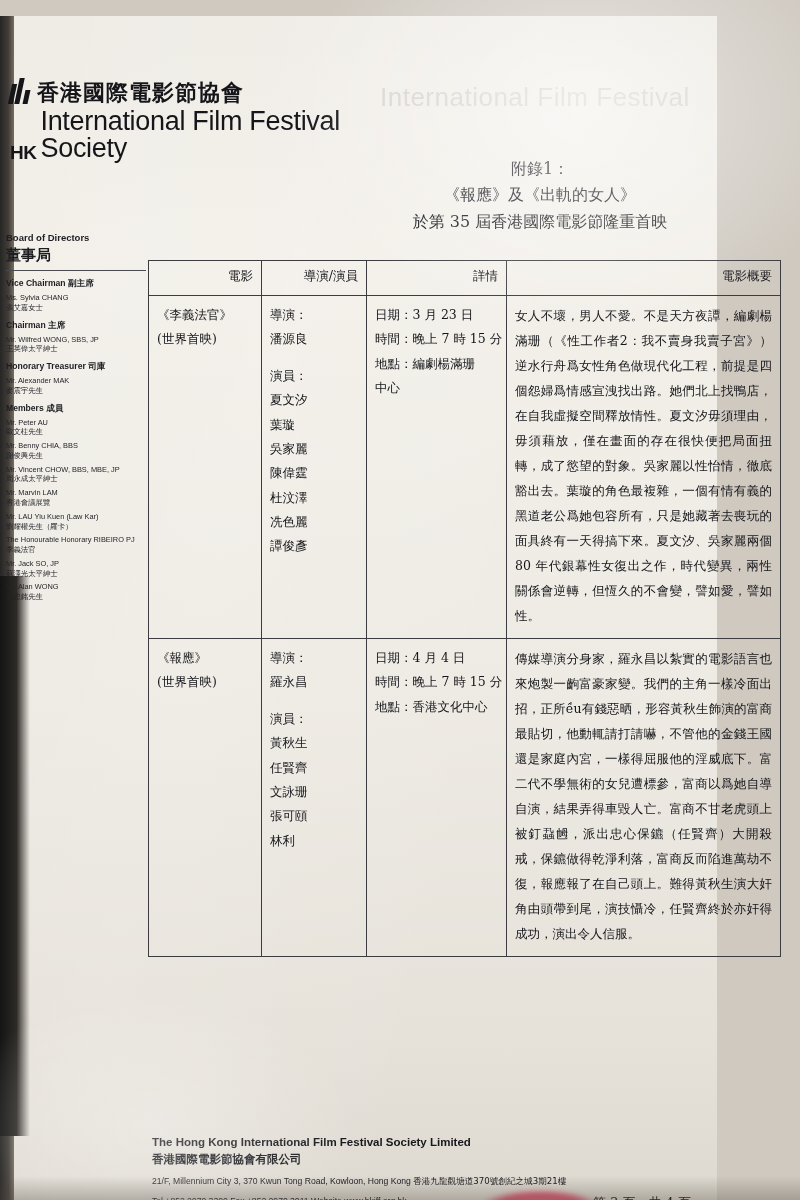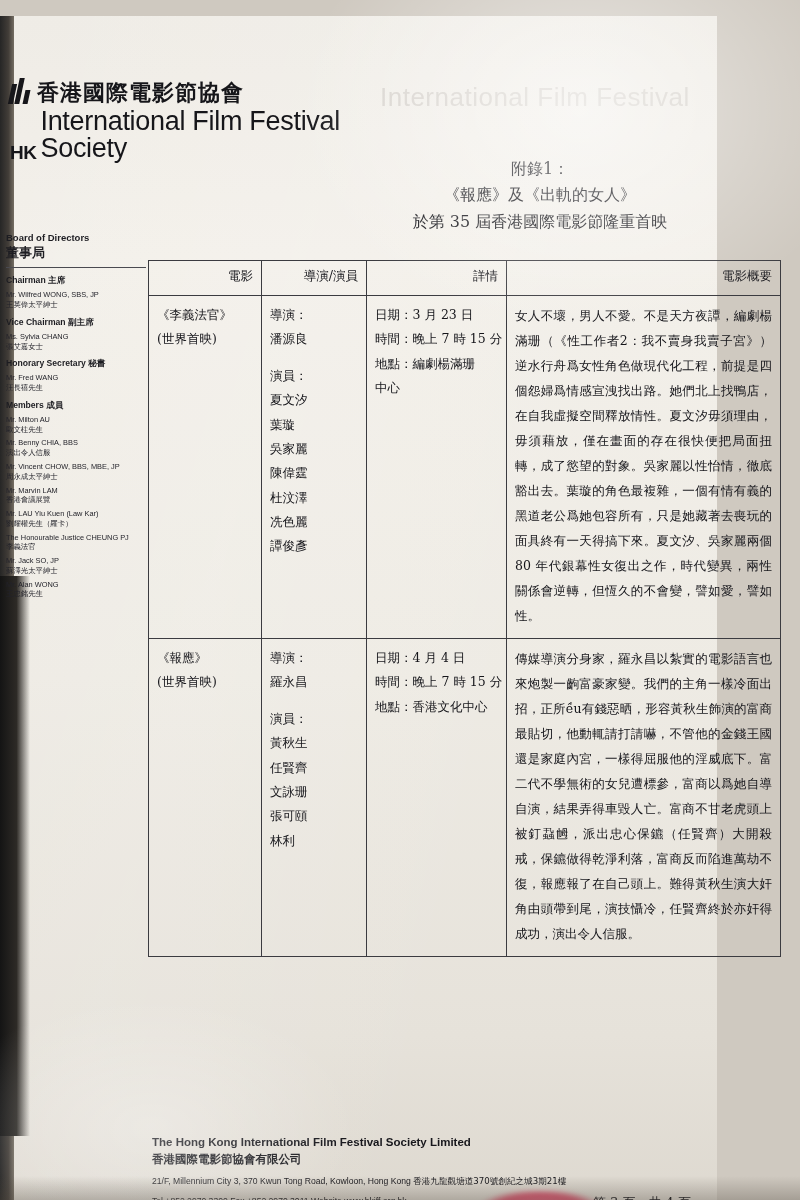--- a/index.html
+++ b/index.html
@@ -64,21 +64,21 @@
   .logo-en{font-size:27px;color:#16161a;letter-spacing:-0.3px;line-height:1;}
   #logo-ghost{
     position:absolute;left:380px;top:66px;width:400px;height:50px;
     color:rgba(150,145,135,.28);font-size:26px;letter-spacing:.5px;
     pointer-events:none;
   }
 
   
   #sidebar{position:absolute;left:6px;top:176px;width:150px;color:#1d1d22;}
   .sb-title{font-size:9.5px;font-weight:bold;line-height:1.35;margin-top:40px;}
-  .sb-title .cn{font-family:Liberation Mono, monospace;font-size:13px;font-weight:bold;}
+  .sb-title .cn{font-family:Liberation Serif, serif;font-size:15px;font-weight:bold;}
   .sb-rule{height:1px;background:#4a4a50;margin:5px 0 7px 0;width:140px;}
   .sb-group{margin-bottom:7px;}
   .sb-head{font-size:8.6px;font-weight:bold;margin-bottom:3px;}
   .sb-head .cn{font-family:"DejaVu Sans", sans-serif;}
   .sb-person{font-size:7.4px;line-height:1.32;margin-bottom:4px;color:#23232a;}
   .sb-person .cn{font-family:"DejaVu Sans", sans-serif;font-size:7.4px;}
 
   
   #doc-title{position:absolute;left:330px;top:140px;width:420px;text-align:center;
     font-family:"DejaVu Serif", serif;color:#17171c;}
@@ -131,79 +131,79 @@
 
   <div id="sidebar">
     <div class="sb-title">
       <div>Board of Directors</div>
       <div class="cn">董事局</div>
     </div>
     <div class="sb-rule"></div>
 
     <div class="sb-group">
       <div class="sb-head">
+        <span>Vice Chairman</span>
+        <span class="cn">副主席</span>
+      </div>
+      <div class="sb-person">
+        <div>Ms. Sylvia CHANG</div>
+        <div class="cn">張艾嘉女士</div>
+      </div>
+    </div>
+
+    <div class="sb-group">
+      <div class="sb-head">
         <span>Chairman</span>
         <span class="cn">主席</span>
       </div>
       <div class="sb-person">
         <div>Mr. Wilfred WONG, SBS, JP</div>
         <div class="cn">王英偉太平紳士</div>
       </div>
     </div>
 
     <div class="sb-group">
       <div class="sb-head">
-        <span>Vice Chairman</span>
-        <span class="cn">副主席</span>
-      </div>
-      <div class="sb-person">
-        <div>Ms. Sylvia CHANG</div>
-        <div class="cn">張艾嘉女士</div>
-      </div>
-    </div>
-
-
-    <div class="sb-group">
-      <div class="sb-head">
-        <span>Honorary Secretary</span>
-        <span class="cn">秘書</span>
-      </div>
-      <div class="sb-person">
-        <div>Mr. Fred WANG</div>
-        <div class="cn">汪長禧先生</div>
-      </div>
-    </div>
+        <span>Honorary Treasurer</span>
+        <span class="cn">司庫</span>
+      </div>
+      <div class="sb-person">
+        <div>Mr. Alexander MAK</div>
+        <div class="cn">麥震宇先生</div>
+      </div>
+    </div>
+
 
     <div class="sb-group">
       <div class="sb-head">
         <span>Members</span>
         <span class="cn">成員</span>
       </div>
       <div class="sb-person">
-        <div>Mr. Milton AU</div>
+        <div>Mr. Peter AU</div>
         <div class="cn">歐文柱先生</div>
       </div>
       <div class="sb-person">
         <div>Mr. Benny CHIA, BBS</div>
-        <div class="cn">演出令人信服</div>
+        <div class="cn">謝俊興先生</div>
       </div>
       <div class="sb-person">
         <div>Mr. Vincent CHOW, BBS, MBE, JP</div>
         <div class="cn">周永成太平紳士</div>
       </div>
       <div class="sb-person">
         <div>Mr. Marvin LAM</div>
         <div class="cn">香港會議展覽</div>
       </div>
       <div class="sb-person">
         <div>Mr. LAU Yiu Kuen (Law Kar)</div>
         <div class="cn">劉耀權先生（羅卡）</div>
       </div>
       <div class="sb-person">
-        <div>The Honourable Justice CHEUNG PJ</div>
+        <div>The Honourable Honorary RIBEIRO PJ</div>
         <div class="cn">李義法官</div>
       </div>
       <div class="sb-person">
         <div>Mr. Jack SO, JP</div>
         <div class="cn">蘇澤光太平紳士</div>
       </div>
       <div class="sb-person">
         <div>Mr. Alan WONG</div>
         <div class="cn">王忠銘先生</div>
       </div>

